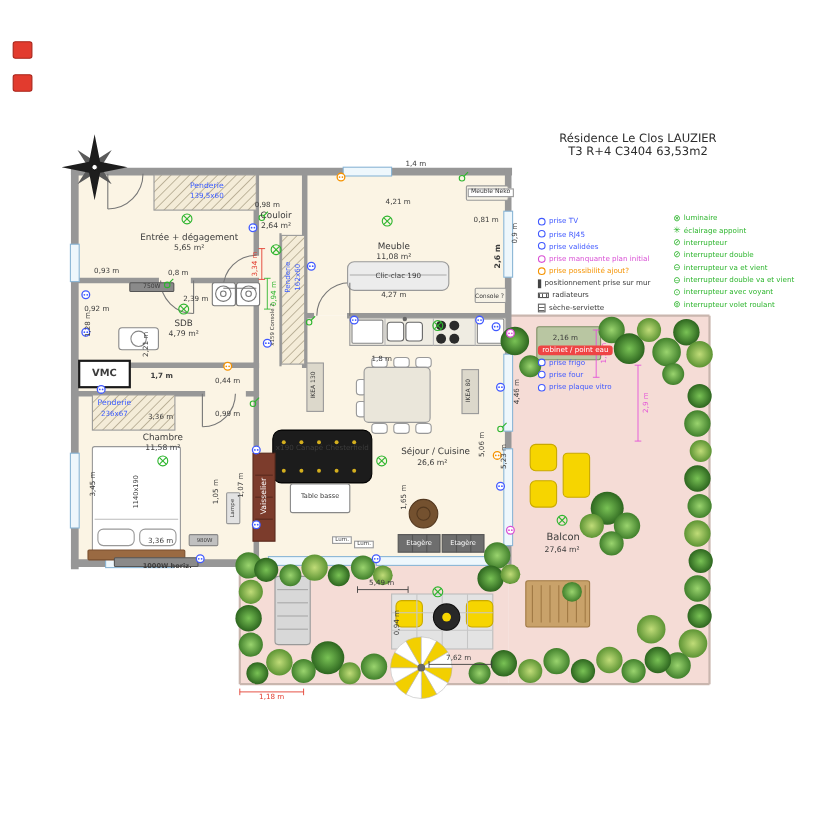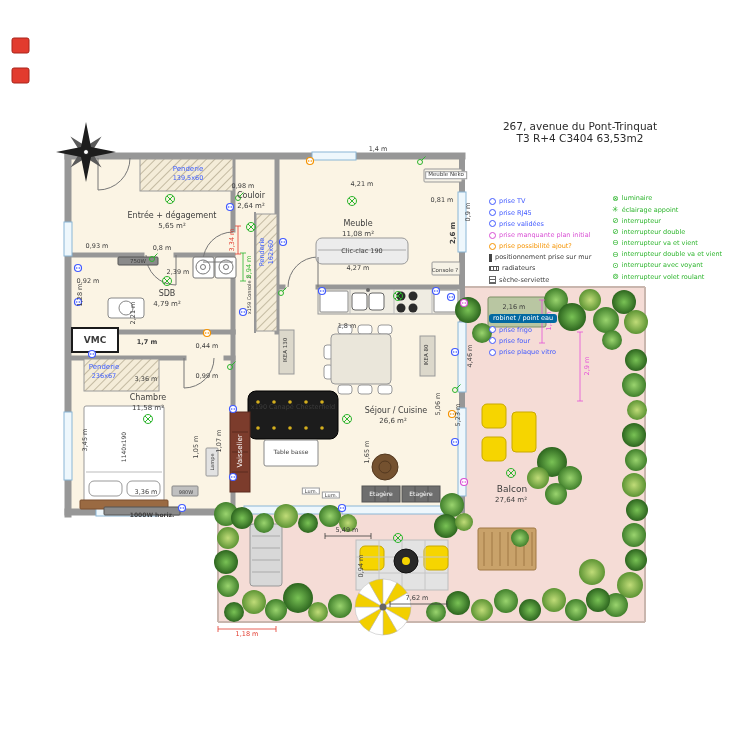--- a/index.html
+++ b/index.html
@@ -12,21 +12,21 @@
     font-size:10.5px;line-height:11.5px;color:#2b2b2b;}
   .lcol{position:absolute;}
   .lrow{height:11.2px;display:flex;align-items:center;gap:3px;font-size:6.5px;white-space:nowrap;}
   .ltx{line-height:1;}
   .ic{display:inline-block;box-sizing:border-box;}
   .ic-outlet{width:7px;height:7px;border:1.3px solid #4059ff;border-radius:50%;background:#fff;}
   .ic-bar{width:3px;height:8px;background:#444;}
   .ic-rad{width:10px;height:5px;border:1px solid #555;background:repeating-linear-gradient(90deg,#555 0 1px,#fff 1px 3px);}
   .ic-towel{width:7px;height:8px;border:1px solid #666;background:repeating-linear-gradient(0deg,#666 0 1px,#fff 1px 3px);}
   .gly{font-size:8px;line-height:1;}
-  .pill{background:#0369a1;color:#fff;border-radius:3px;padding:1px 4px;font-size:6.5px;line-height:1.2;}
+  .pill{background:#ef4444;color:#fff;border-radius:3px;padding:1px 4px;font-size:6.5px;line-height:1.2;}
   #watermark{position:absolute;left:616px;top:657px;width:127px;height:25px;background:#404040;color:#fff;
     font-size:11.5px;display:flex;align-items:center;justify-content:center;border-radius:2px;}
 </style>
 </head>
 <body>
 
 <div id="app">
   <svg id="plan" width="750" height="750" viewBox="0 0 750 750">
       <defs>
         <radialGradient id="pg1">
@@ -530,21 +530,21 @@
       <span style="left: 367px; top: 452px; font-size: 6.5px; color: rgb(60, 60, 60); transform: translate(-50%, -50%) rotate(-90deg);">1,65 m</span>
       <span style="left: 347px; top: 530px; font-size: 6.5px; color: rgb(60, 60, 60); transform: translate(-50%, -50%);">5,49 m</span>
       <span style="left: 361px; top: 566px; font-size: 6.5px; color: rgb(60, 60, 60); transform: translate(-50%, -50%) rotate(-90deg);">0,94 m</span>
       <span style="left: 417px; top: 598px; font-size: 6.5px; color: rgb(60, 60, 60); transform: translate(-50%, -50%);">7,62 m</span>
       <span style="left: 247px; top: 634px; font-size: 6.5px; color: rgb(226, 59, 46); transform: translate(-50%, -50%);">1,18 m</span>
       <span style="left: 549px; top: 321px; font-size: 6.5px; color: rgb(229, 81, 216); transform: translate(-50%, -50%) rotate(-90deg);">1,1 m</span>
       <span style="left: 587px; top: 366px; font-size: 6.5px; color: rgb(229, 81, 216); transform: translate(-50%, -50%) rotate(-90deg);">2,9 m</span>
     </div>
 
   <div id="title-block">
-    <div>267, avenue du Pont-Trinquat</div>
+    <div>Résidence Le Clos LAUZIER</div>
     <div>T3 R+4 C3404 63,53m2</div>
   </div>
 
   <div id="lcol1" class="lcol" style="left:489px;top:196px;">
       <div class="lrow">
         <span class="ic ic-outlet" style="border-color: rgb(64, 89, 255);"></span>
         <span class="ltx" style="color: rgb(64, 89, 255);">prise TV</span>
       </div>
       <div class="lrow">
         <span class="ic ic-outlet" style="border-color: rgb(64, 89, 255);"></span>

